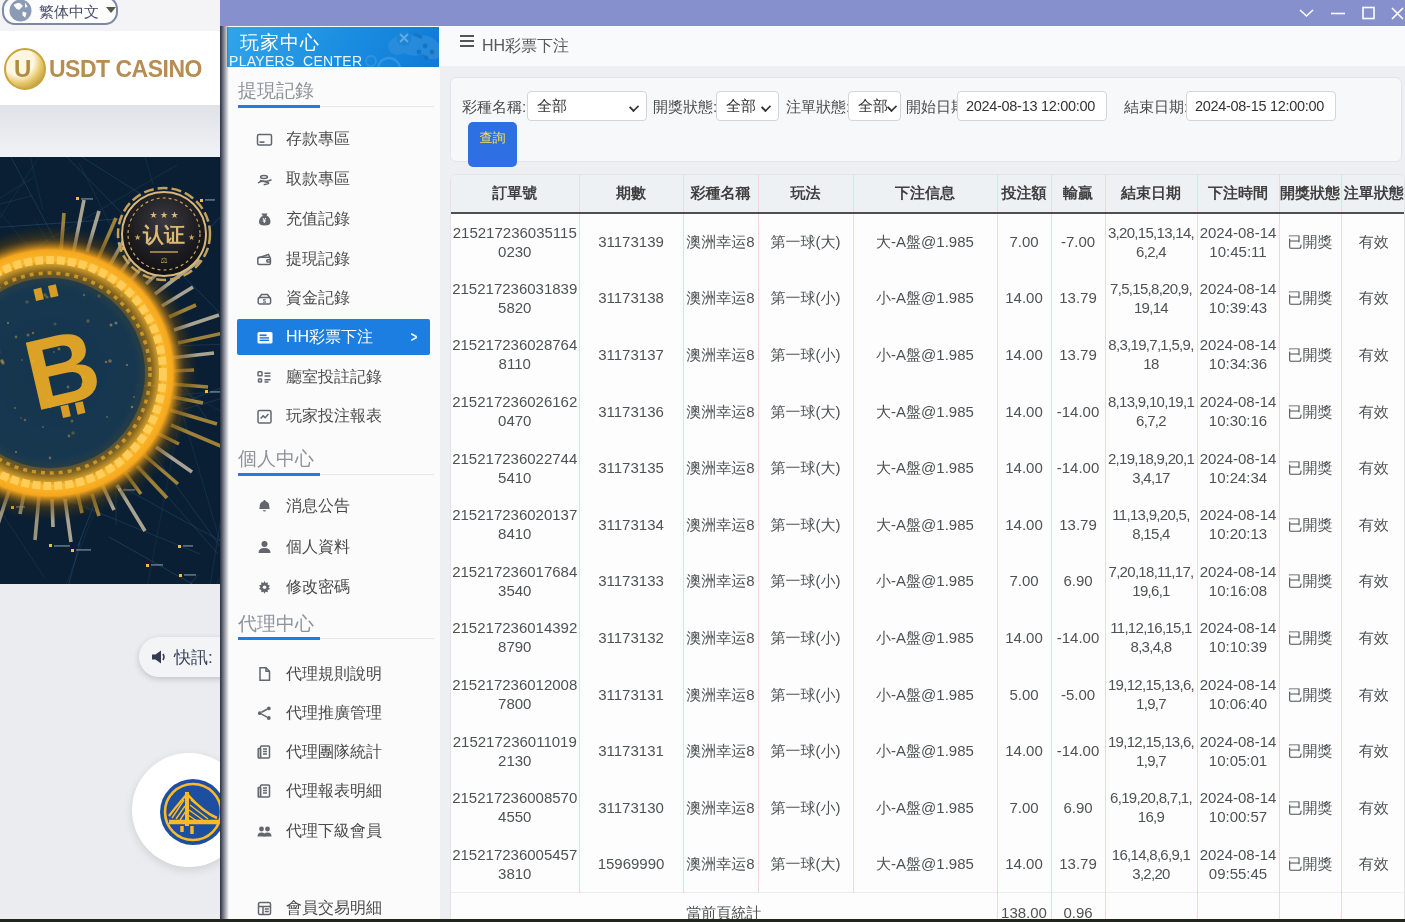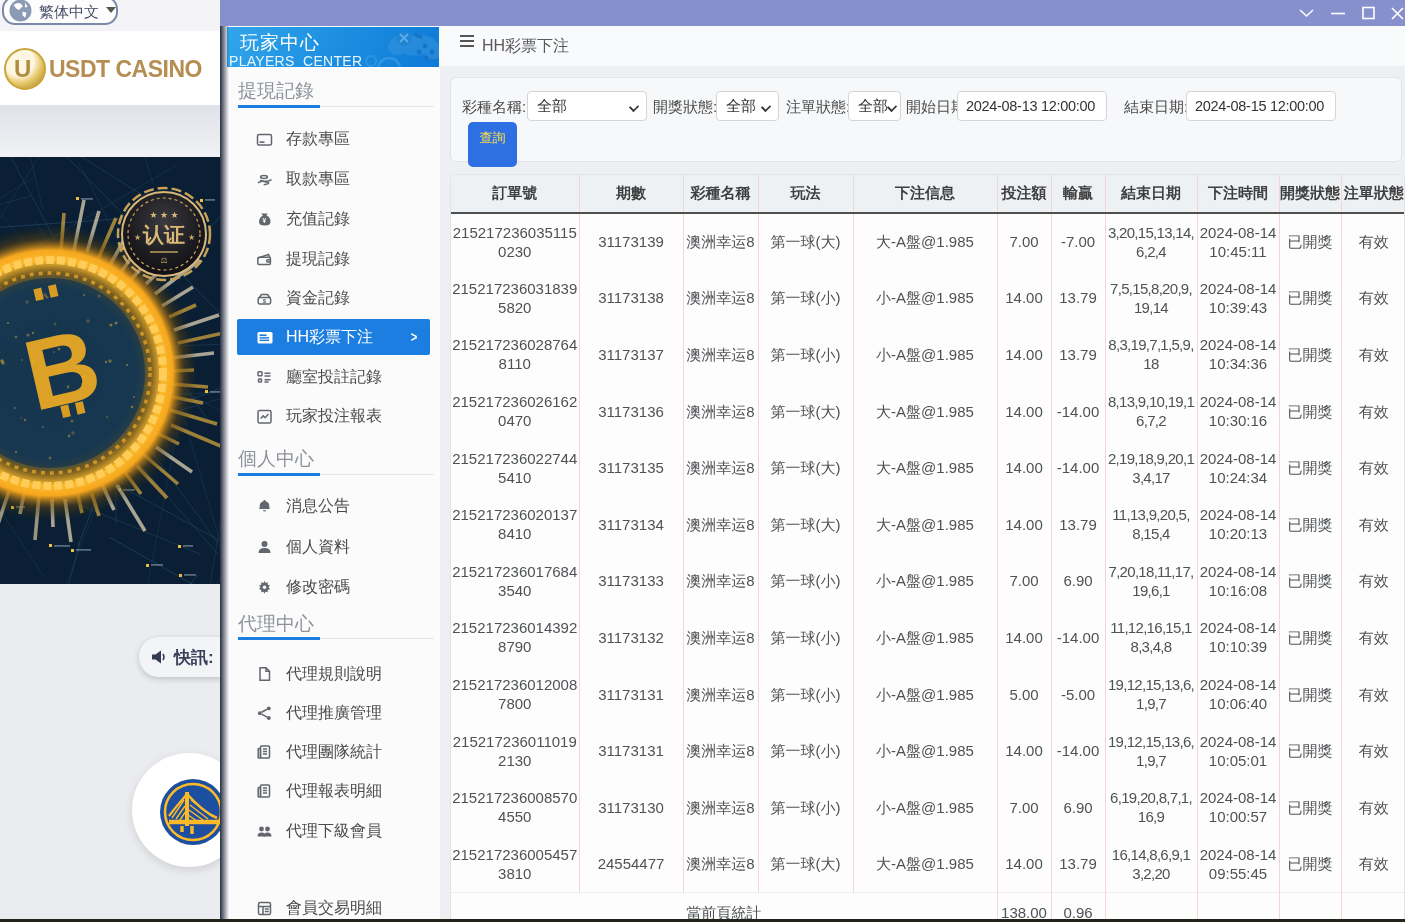--- a/index.html
+++ b/index.html
@@ -16,21 +16,21 @@
 #langpill .globe {position:absolute;left:5px;top:1px;}
 #langpill .ltx {position:absolute;left:35px;top:5px;font-size:15px;color:#474d66;}
 #langpill .caret {position:absolute;left:102px;top:9px;width:0;height:0;border-left:5px solid transparent;border-right:5px solid transparent;border-top:6px solid #555a48;}
 
 #ulogo {left:4px;top:48px;width:42px;height:42px;border-radius:50%;background:radial-gradient(circle at 35% 30%,#fdf6e3 0 40%,#e8c96a 60%,#9c7a1e 100%);border:2px solid #caa53c;z-index:4;}
 #ulogo .uin {position:absolute;left:8px;top:5px;font-size:24px;font-weight:bold;color:#b08d3e;}
 #usdtxt {left:49px;top:55px;width:175px;font-size:23px;font-weight:bold;color:#b68d52;letter-spacing:-0.5px;z-index:4;white-space:nowrap;transform:scale(1,1.08);transform-origin:left center;}
 
 #kuaix {left:139px;top:637px;width:100px;height:40px;border-radius:20px;background:#f3f4f6;box-shadow:0 2px 6px rgba(0,0,0,0.18);z-index:3;}
 #kuaix .sp {position:absolute;left:12px;top:12px;}
-#kuaix .kt {position:absolute;left:35px;top:9px;font-size:17px;font-weight:bold;color:#39405a;}
+#kuaix .kt {position:absolute;left:35px;top:9px;font-size:17px;font-weight:normal;color:#39405a;}
 #warr {left:132px;top:753px;width:114px;height:114px;border-radius:50%;background:#ffffff;box-shadow:0 3px 10px rgba(0,0,0,0.12);z-index:3;}
 #warrblue {left:159px;top:778px;z-index:4;}
 
 #botbar {left:0;top:919px;width:1405px;height:3px;background:#20261c;z-index:40;}
 
 
 #titlebar {left:220px;top:0;width:1185px;height:26px;background:#8690cd;z-index:6;}
 
 
 #sidebar {left:220px;top:26px;width:220px;height:896px;background:#fbfbfc;z-index:5;}
@@ -705,21 +705,21 @@
 <td>小-A盤@1.985</td>
 <td>7.00</td>
 <td>6.90</td>
 <td>6,19,20,8,7,1,<br>16,9</td>
 <td>2024-08-14<br>10:00:57</td>
 <td>已開獎</td>
 <td>有效</td>
 </tr>
 <tr>
 <td>215217236005457<br>3810</td>
-<td>24554477</td>
+<td>15969990</td>
 <td>澳洲幸运8</td>
 <td>第一球(大)</td>
 <td>大-A盤@1.985</td>
 <td>14.00</td>
 <td>13.79</td>
 <td>16,14,8,6,9,1<br>3,2,20</td>
 <td>2024-08-14<br>09:55:45</td>
 <td>已開獎</td>
 <td>有效</td>
 </tr>

